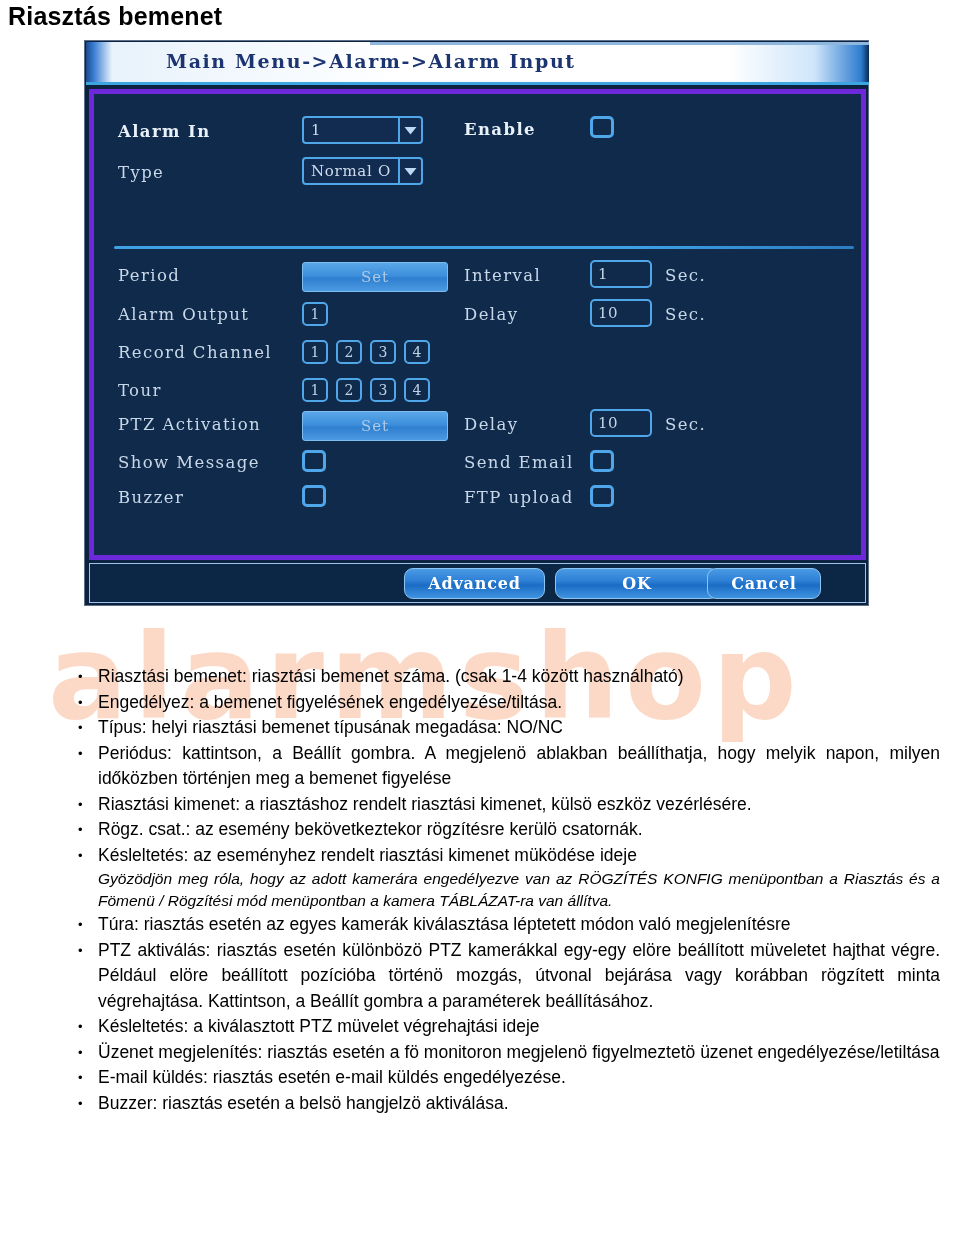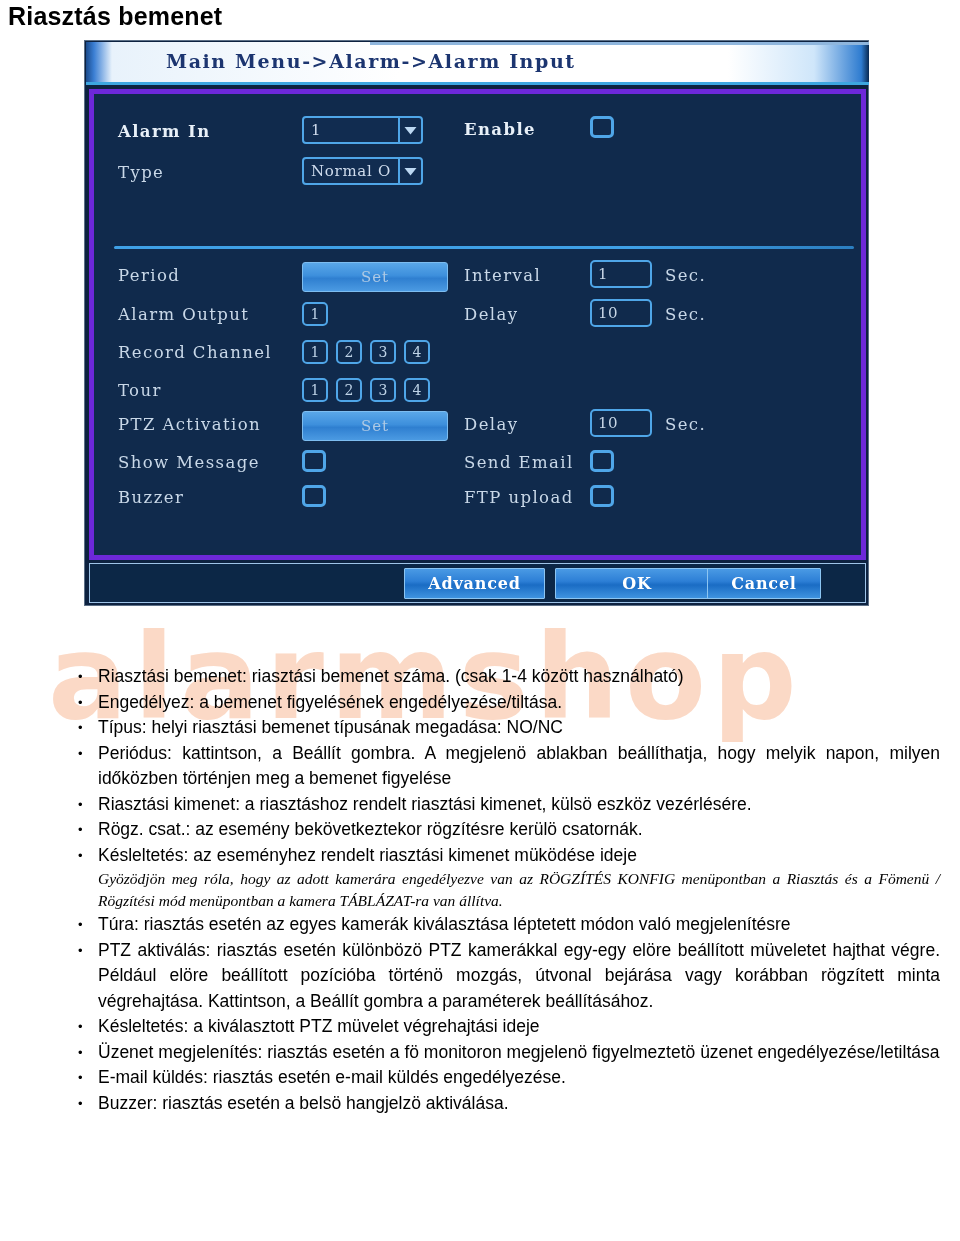--- a/index.html
+++ b/index.html
@@ -230,21 +230,21 @@
     height: 3px;
     background: linear-gradient(to right, #3fa0e6 0%, #3fa0e6 70%, #2b7ec0 100%);
     border-radius: 2px;
   }
 
   
   .fbtn {
     position: absolute;
     top: 4px;
     height: 31px;
-    border-radius: 1px;
+    border-radius: 9px;
     background: linear-gradient(to bottom, #4a9ae4 0%, #2d7fd6 42%, #1a6cc4 55%, #3f93e0 100%);
     border: 1px solid #8cc5f2;
     box-sizing: border-box;
     font-family: "DejaVu Serif", serif;
     font-weight: bold;
     font-size: 16px;
     color: #ffffff;
     text-align: center;
     line-height: 29px;
     letter-spacing: 0.8px;
@@ -283,21 +283,20 @@
     color: #000;
   }
   ul.bl > li.nobullet { padding-left: 26px; }
   ul.bl > li.nobullet::before { content: ""; }
   li .ital {
     font-style: italic;
     font-size: 15.5px;
     line-height: 22px;
     display: block;
     text-align: justify;
-    font-family: Liberation Serif, serif;
   }
 </style>
 </head>
 <body>
 
 <div class="page-heading">Riasztás bemenet</div>
 
 <div class="watermark">alarmshop</div>
 
 <div class="dvr">

